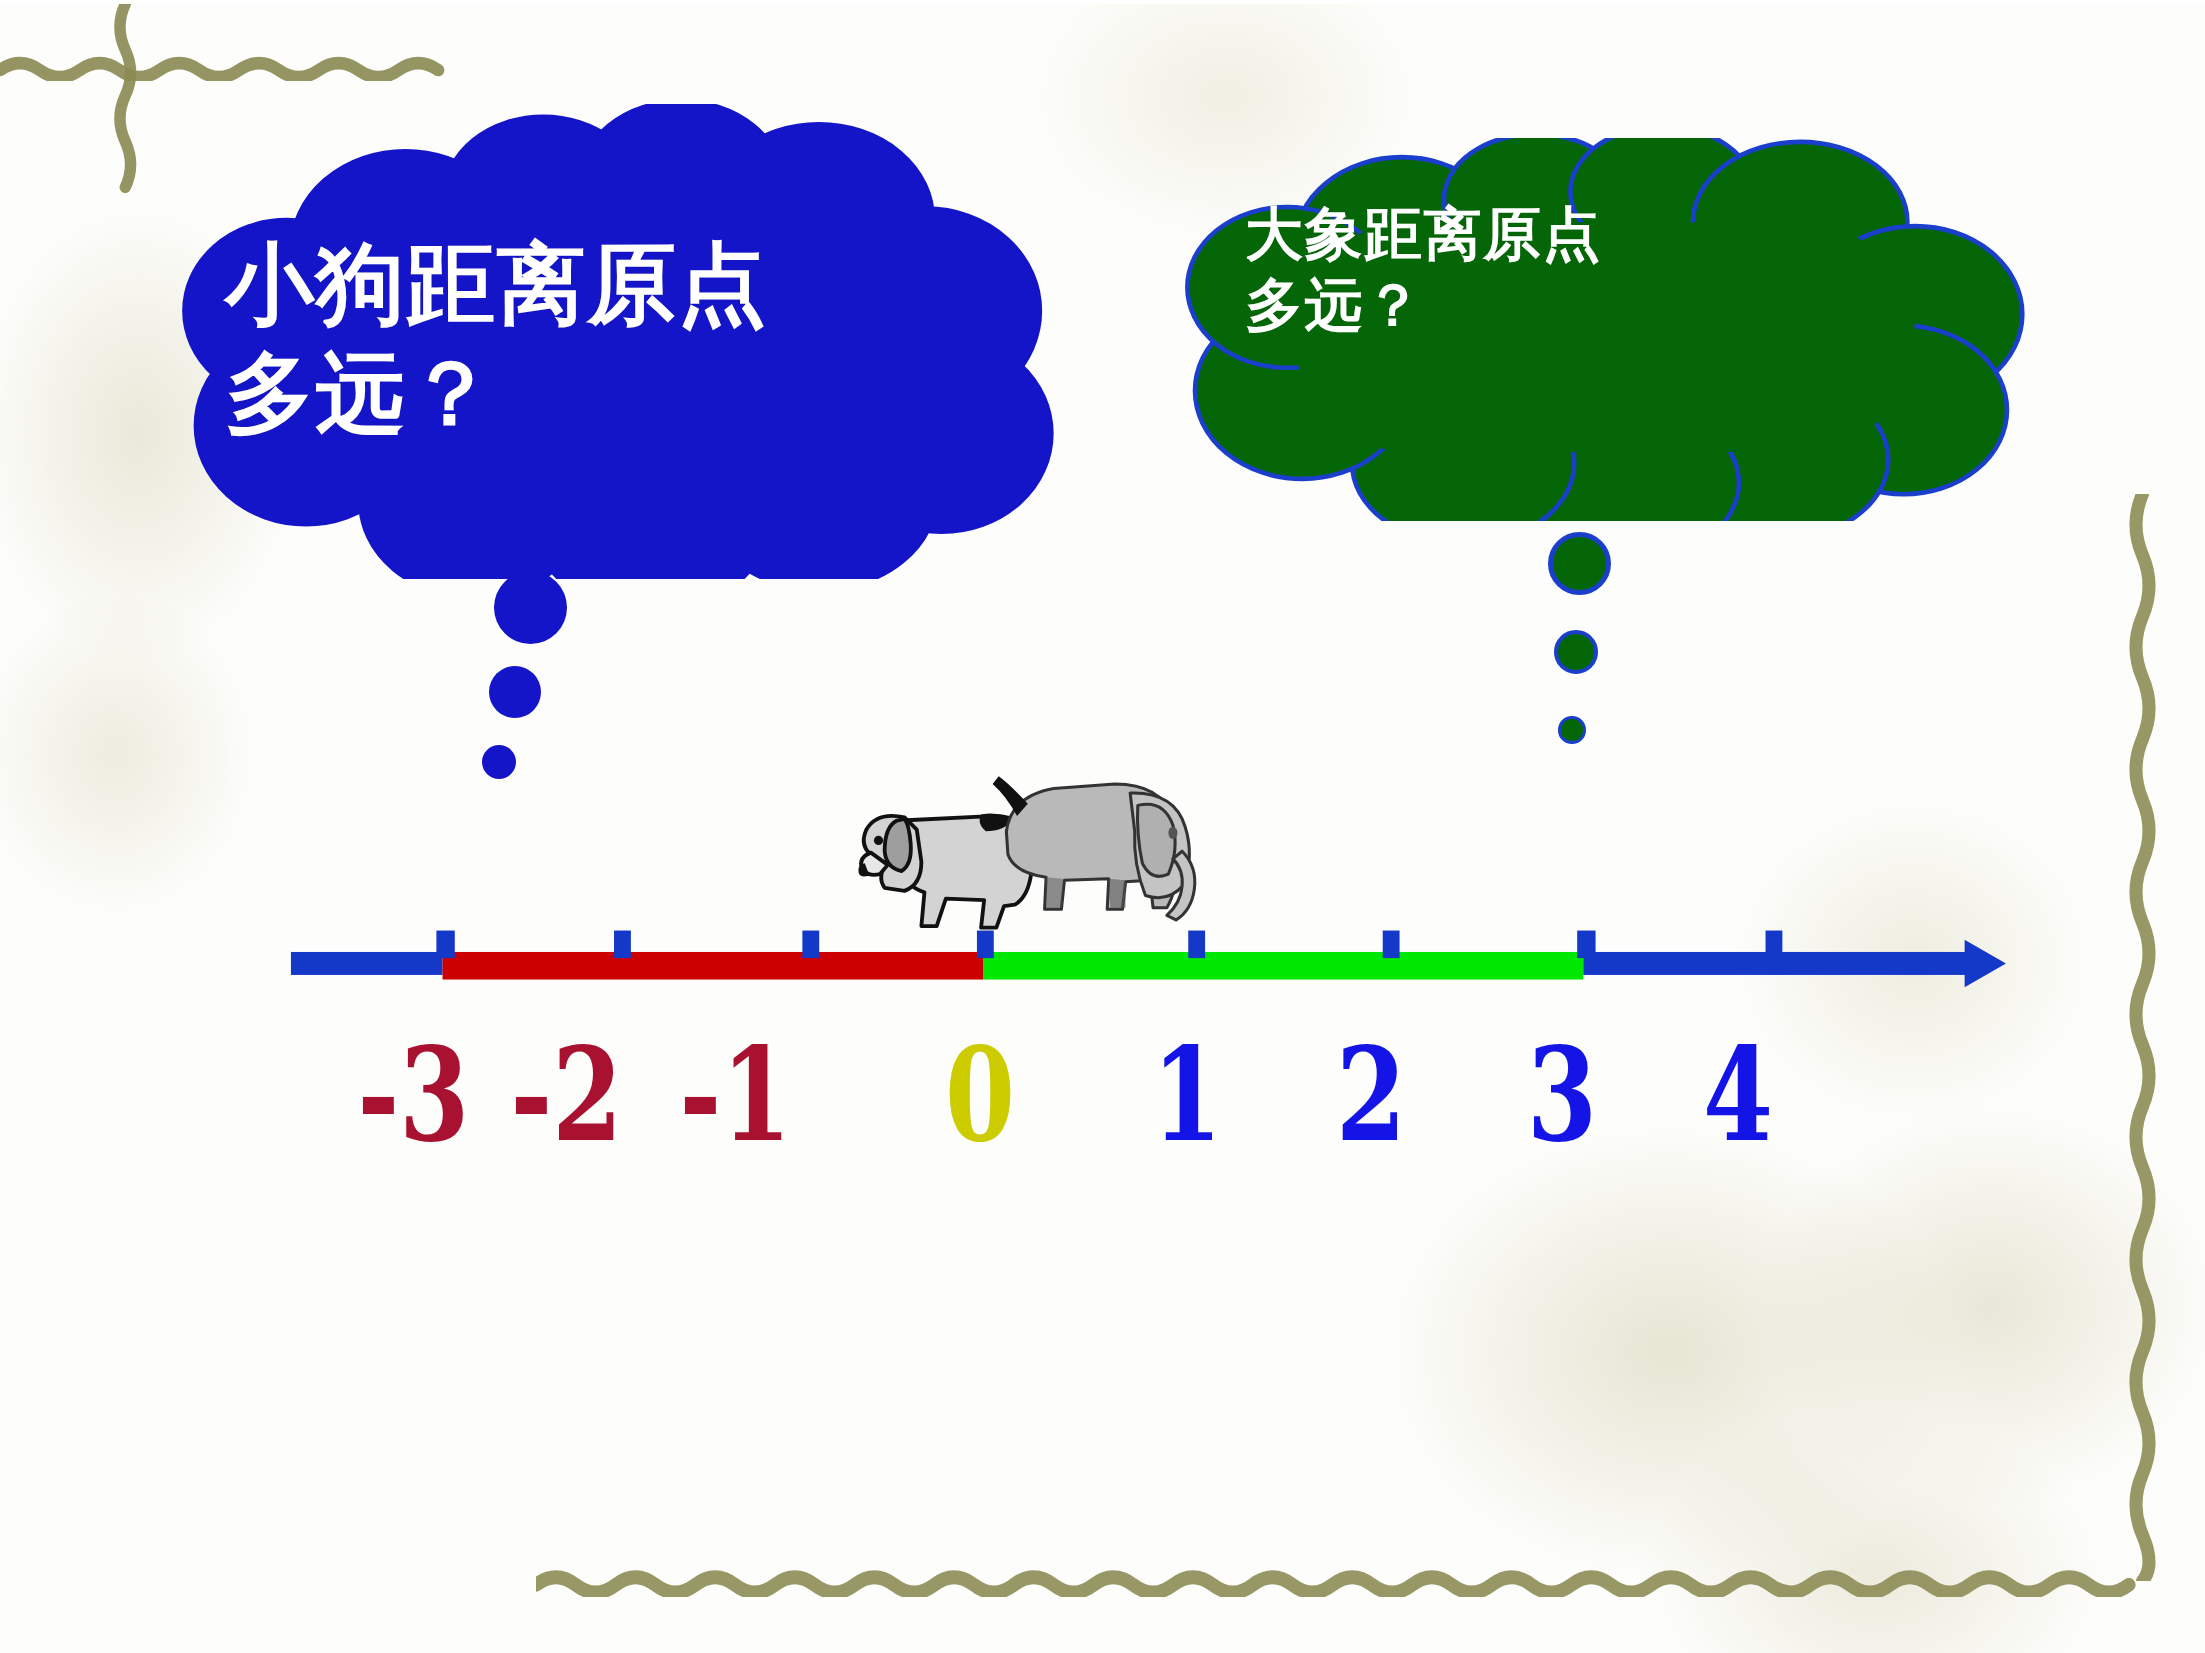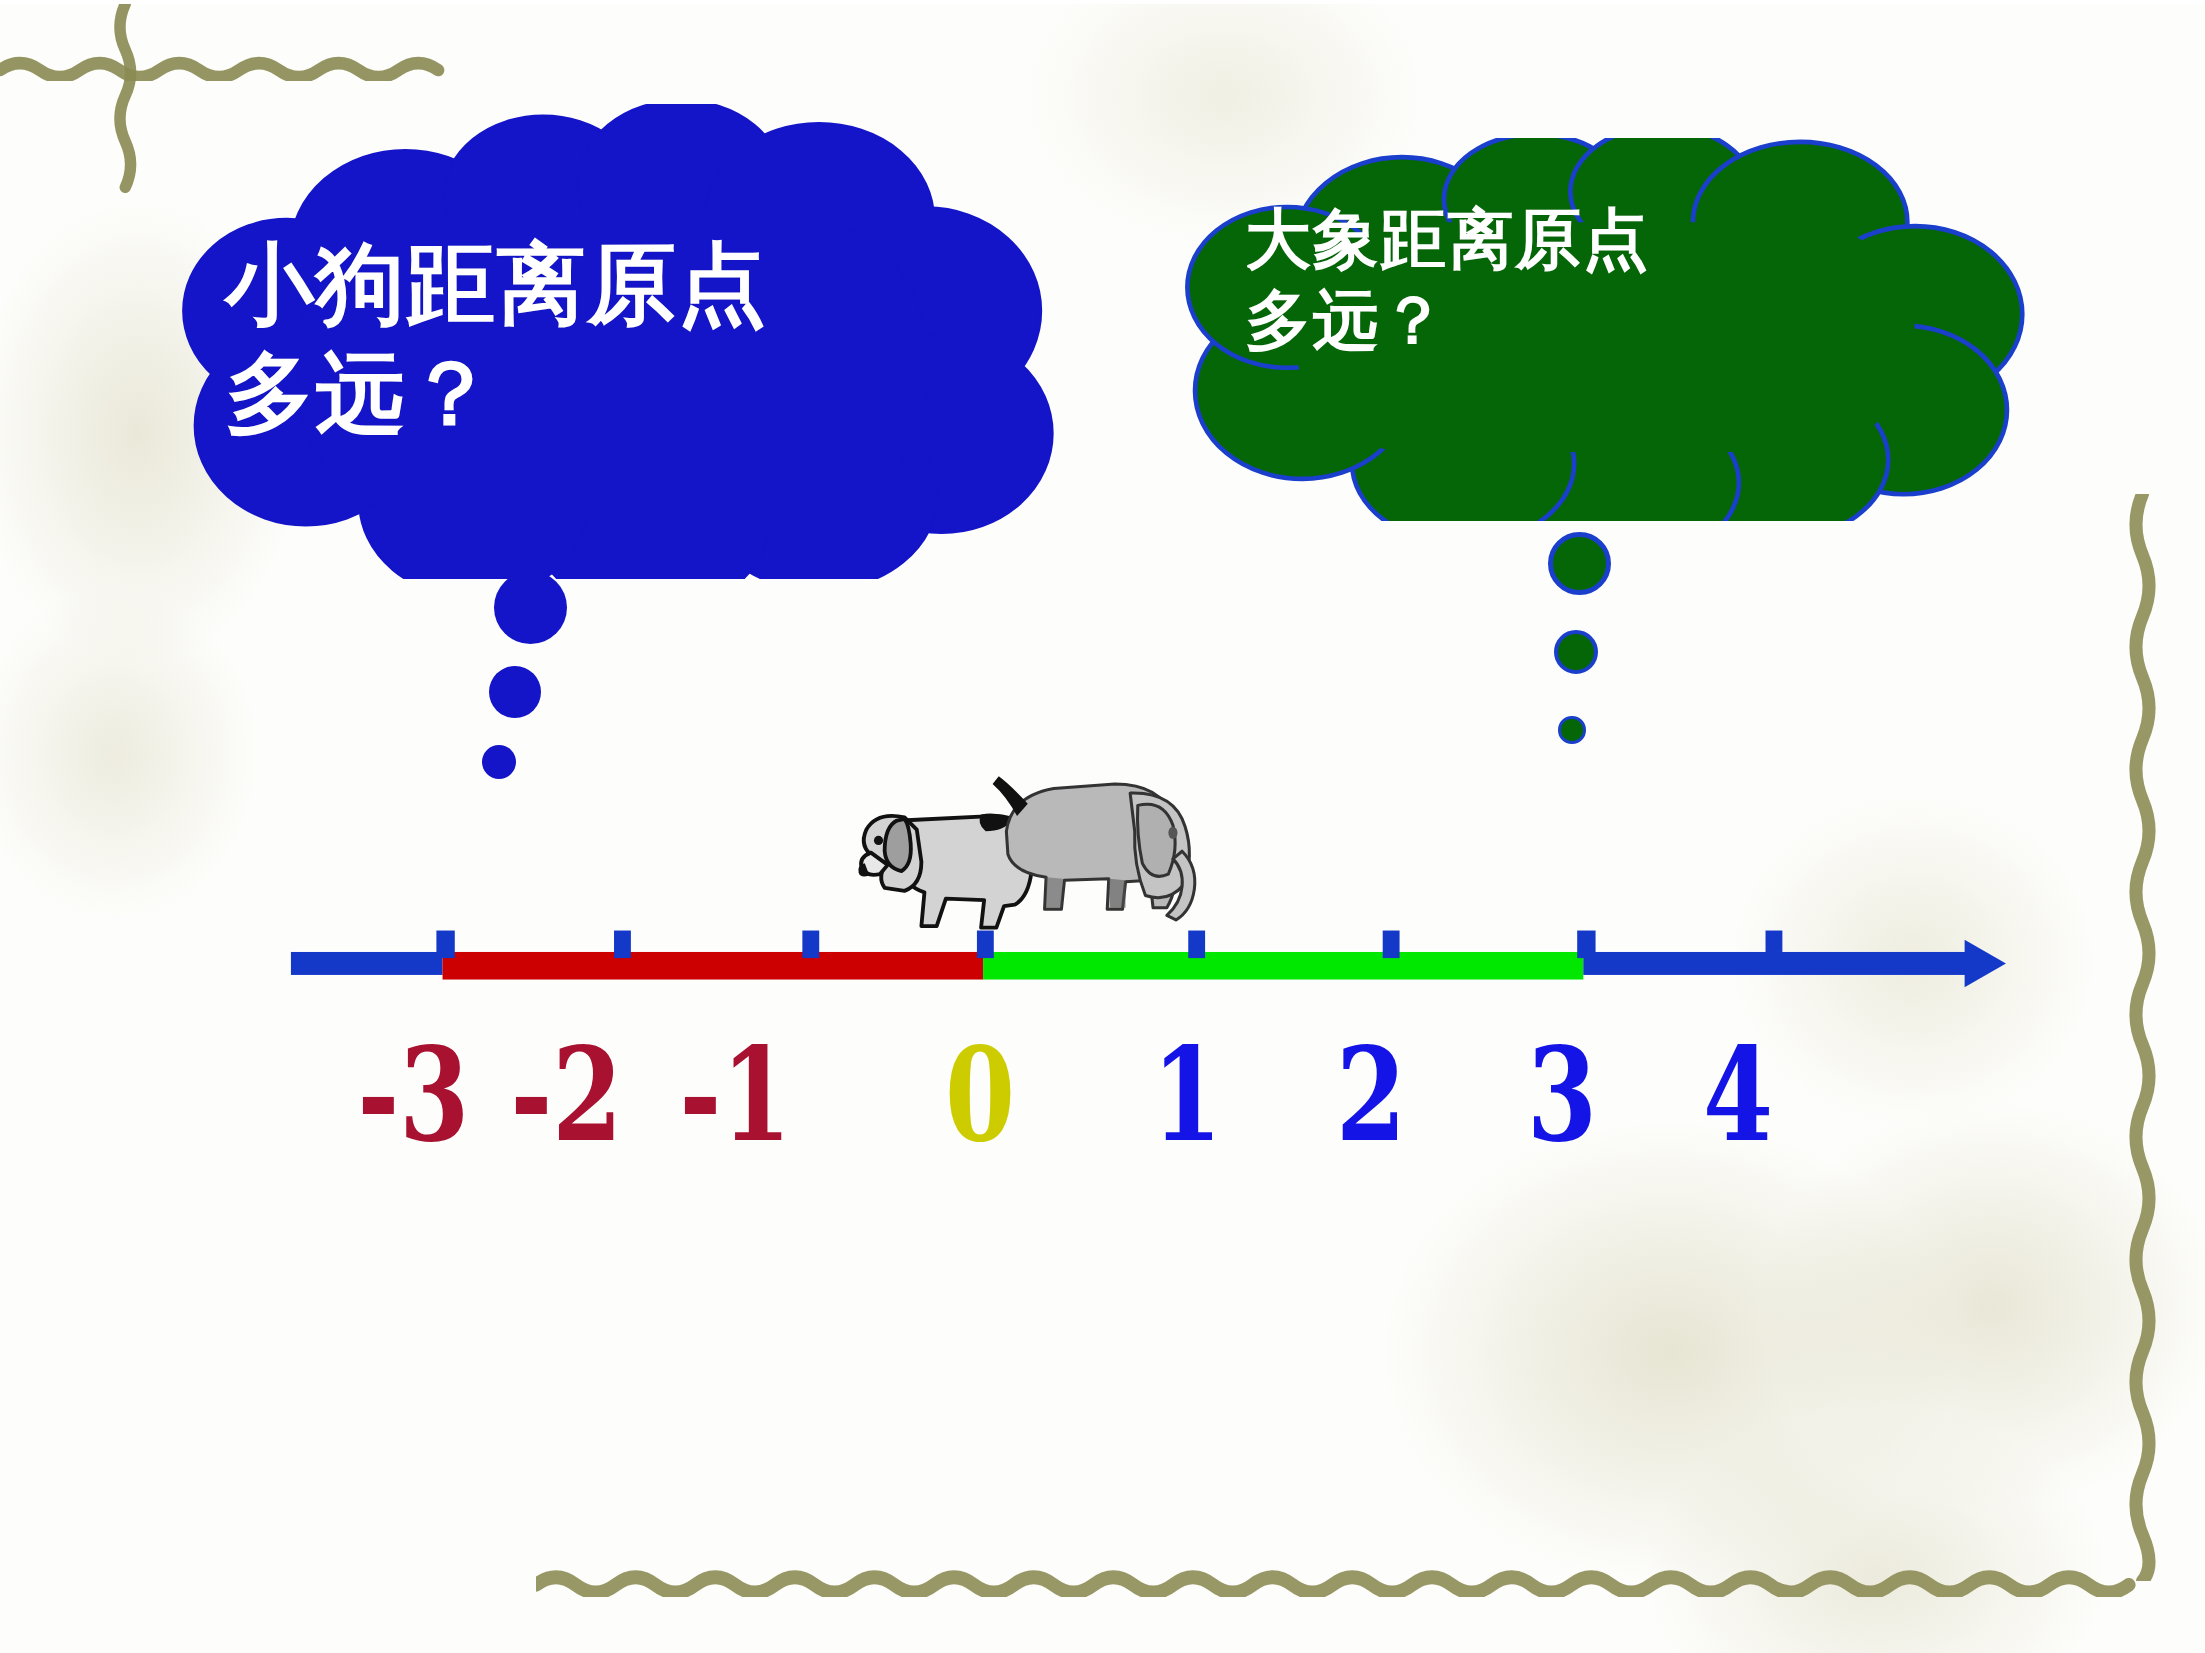--- a/index.html
+++ b/index.html
@@ -128,21 +128,21 @@
         <ellipse cx="820" cy="420" rx="145" ry="105"></ellipse>
         <ellipse cx="620" cy="450" rx="150" ry="105"></ellipse>
         <ellipse cx="410" cy="425" rx="145" ry="105"></ellipse>
         <ellipse cx="200" cy="330" rx="140" ry="115"></ellipse>
         <ellipse cx="180" cy="195" rx="130" ry="105"></ellipse>
       </g>
       <g fill="#056608">
         <rect x="190" y="110" width="810" height="300" rx="150"></rect>
       </g>
     </svg>
-    <div class="cloud-text" style="left:96px;top:61px;width:750px;font-size:66px;">大象距离原点
+    <div class="cloud-text" style="left:96px;top:61px;width:750px;font-size:58px;">大象距离原点
 多远？</div>
   </div>
 
   <div class="bub" style="left:1548px;top:528px;width:63px;height:63px;background:#056608;border:5.4px solid #1A3FCC;box-sizing:border-box;"></div>
   <div class="bub" style="left:1554px;top:626px;width:44px;height:44px;background:#056608;border:4.6px solid #1A3FCC;box-sizing:border-box;"></div>
   <div class="bub" style="left:1558px;top:712px;width:27.6px;height:27.6px;background:#056608;border:3.8px solid #1A3FCC;box-sizing:border-box;"></div>
 
   <svg style="position:absolute;left:831px;top:766px;width:268px;height:176px;" viewBox="0 0 350 230">
     <g stroke="#111" stroke-width="5" fill="#d3d3d3" stroke-linejoin="round">
 

